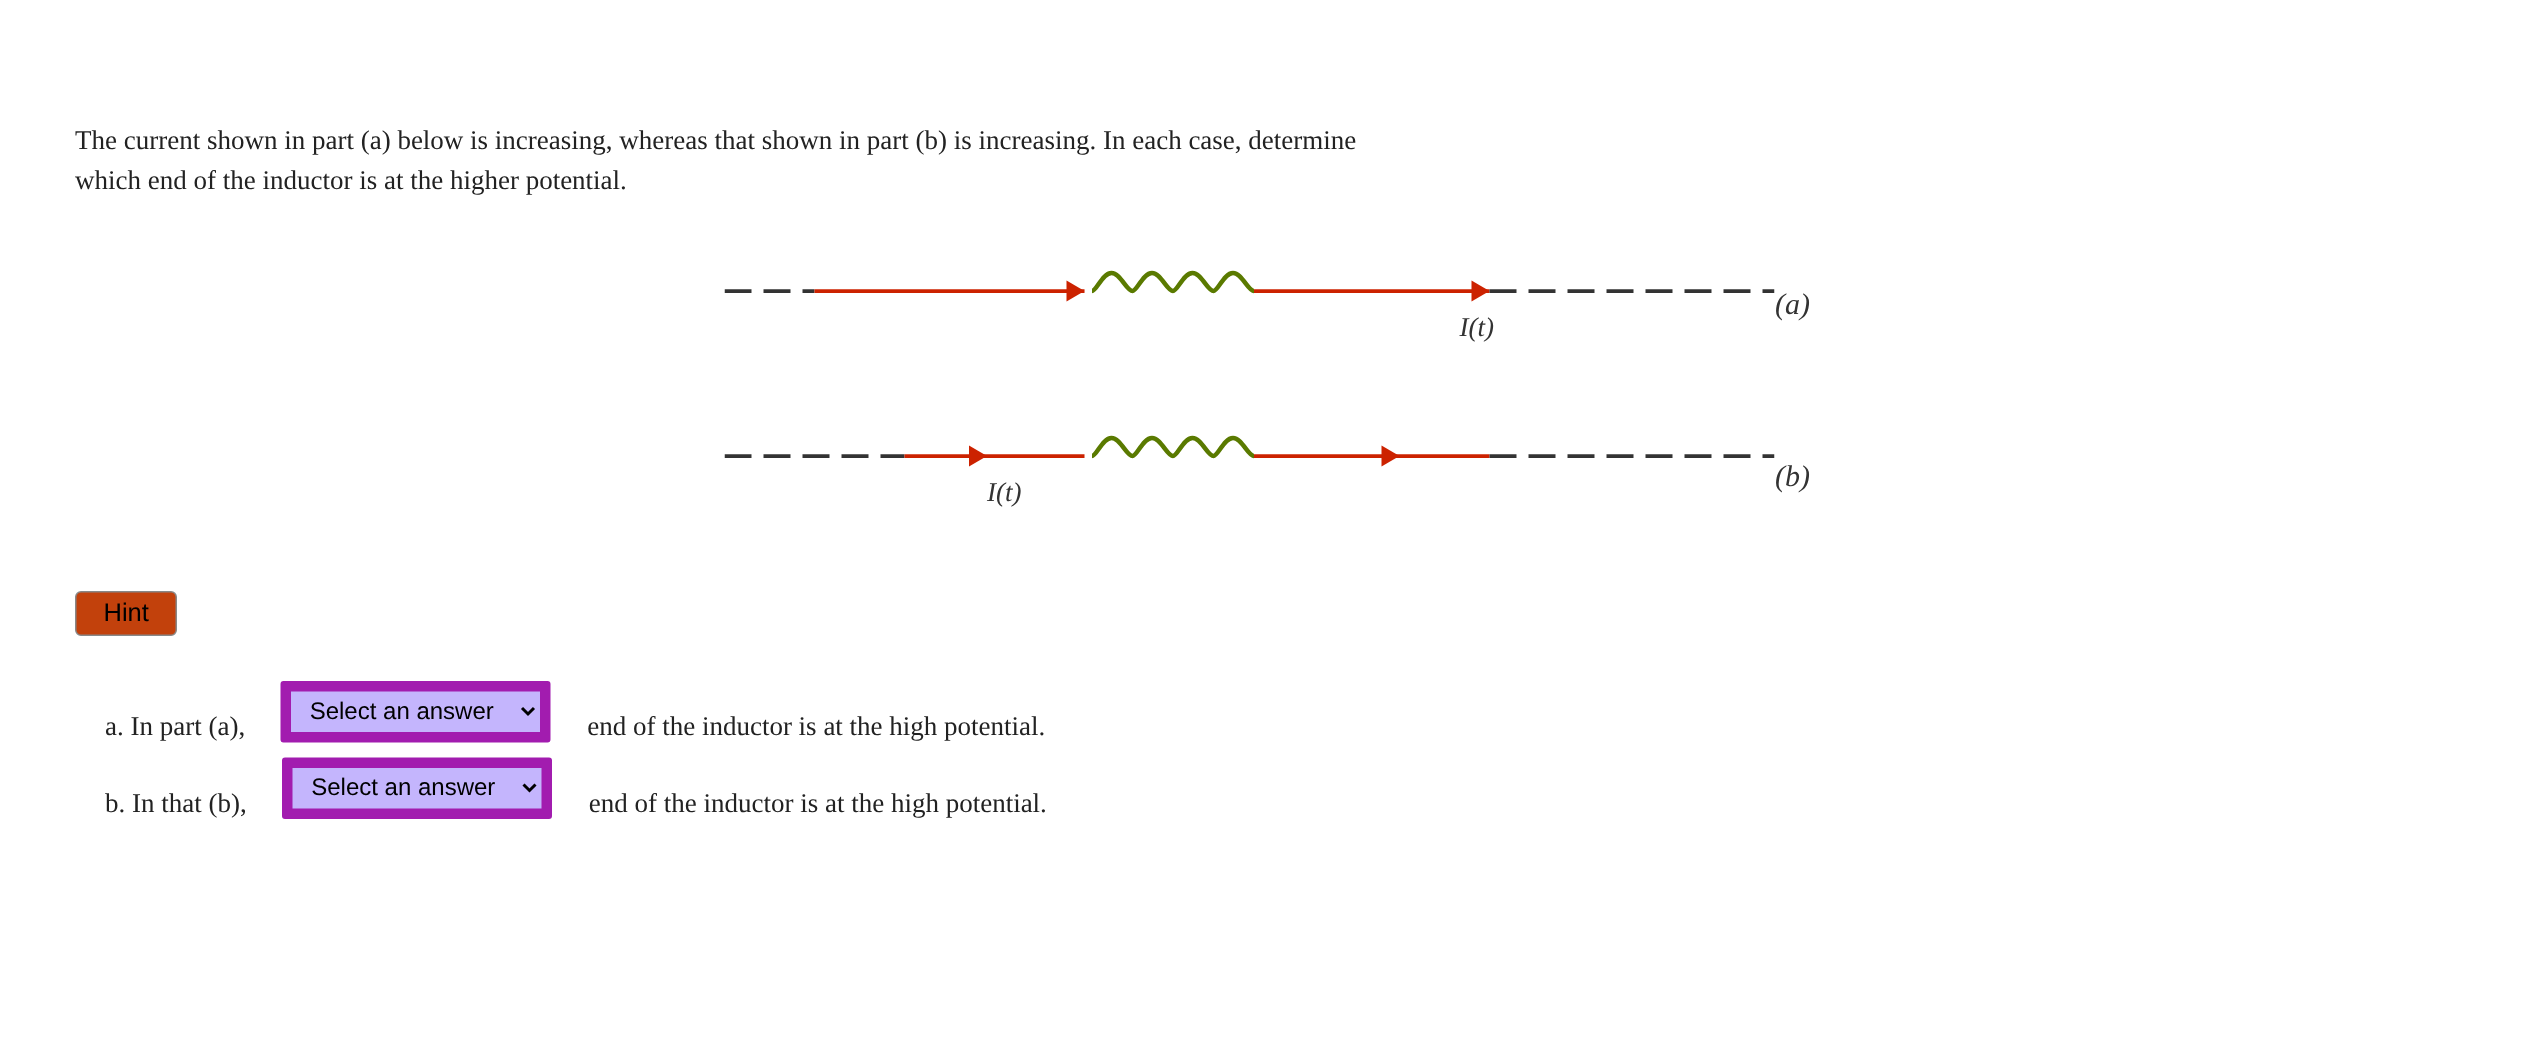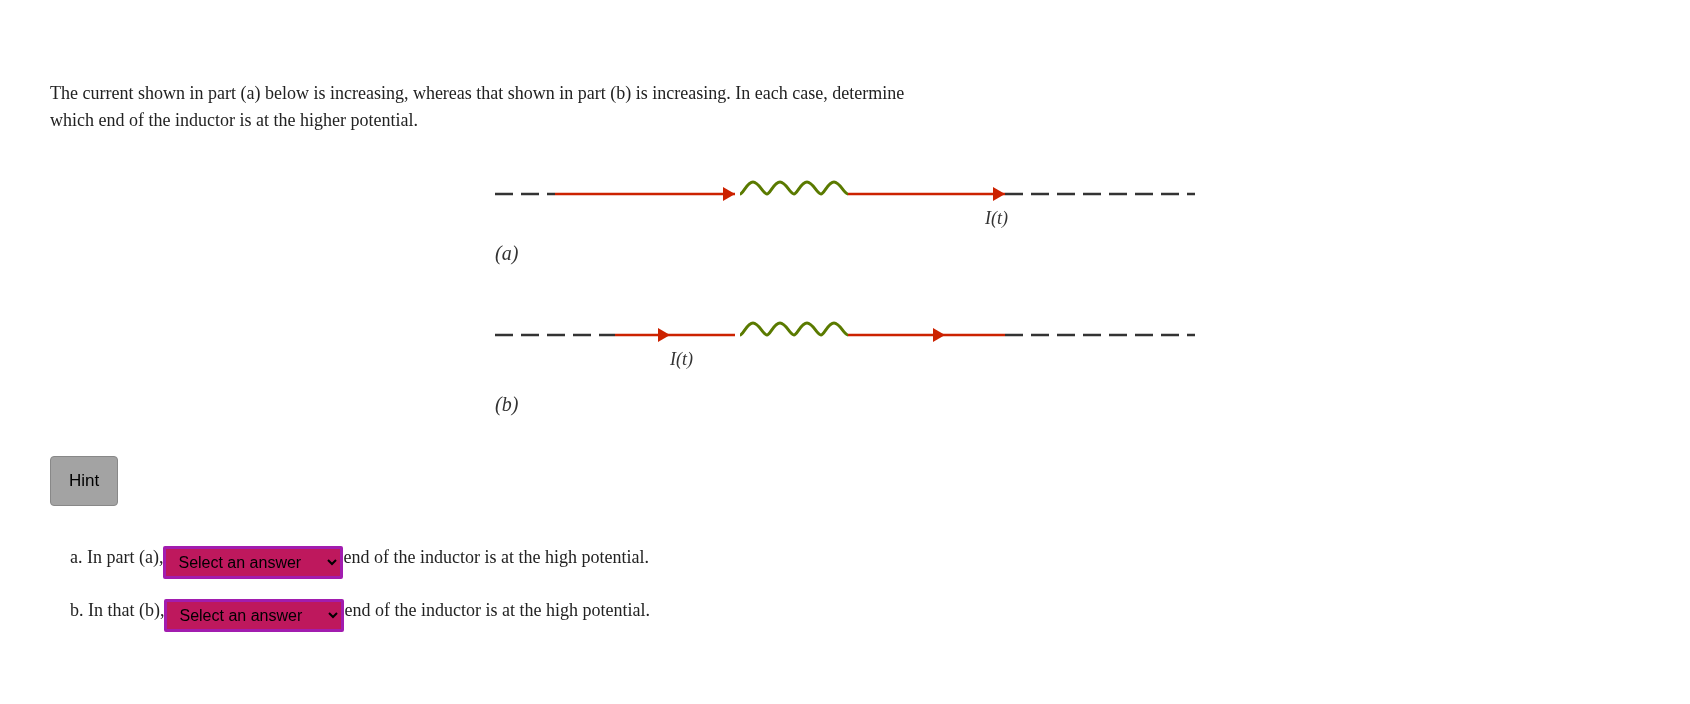--- a/index.html
+++ b/index.html
@@ -20,64 +20,63 @@
     }
     .diagrams-container {
       display: flex;
       flex-direction: column;
       align-items: center;
       gap: 40px;
       margin-bottom: 40px;
     }
     .diagram {
       display: flex;
-      flex-direction: column;
-      align-items: flex-start;
+      flex-direction: row;
+      align-items: center;
     }
     
     .diagram-label {
       font-size: 20px;
       color: #333;
       margin-top: 8px;
       font-style: italic;
     }
 
     
     .hint-btn {
       border: 1px solid #888;
-      background: #a3a3a3;
-      padding: 14px 18px;
+      background: #c2410c;
+      padding: 4px 18px;
       font-size: 17px;
       cursor: pointer;
       border-radius: 4px;
       margin-bottom: 30px;
       margin-left: 0;
     }
     
     .answers-section {
       display: flex;
       flex-direction: column;
       gap: 10px;
       margin-left: 20px;
     }
     .answer-row {
       display: flex;
-      align-items: center;
-      gap: 0;
+      align-items: flex-end;
+      gap: 24px;
       font-size: 18px;
     }
     .answer-select {
-      border: 3px solid #a21caf;
-      background: #be185d;
+      border: 7px solid #a21caf;
+      background: #c4b5fd;
       padding: 4px 8px;
       font-size: 16px;
       cursor: pointer;
       border-radius: 2px;
       min-width: 180px;
-      margin-top: 10px;
     }
 
     
     .circuit-svg-container {
       display: flex;
       justify-content: center;
       align-items: center;
     }
   </style>
 </head>

